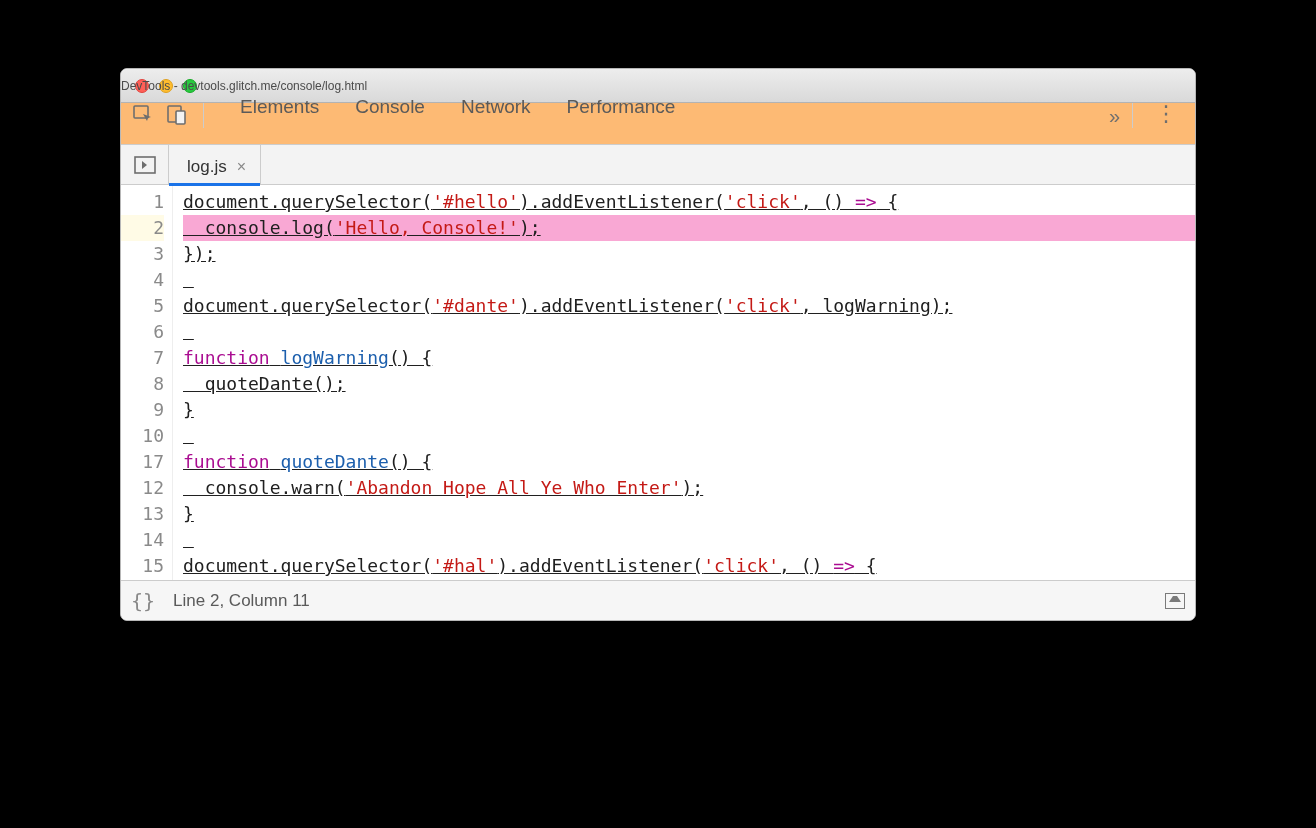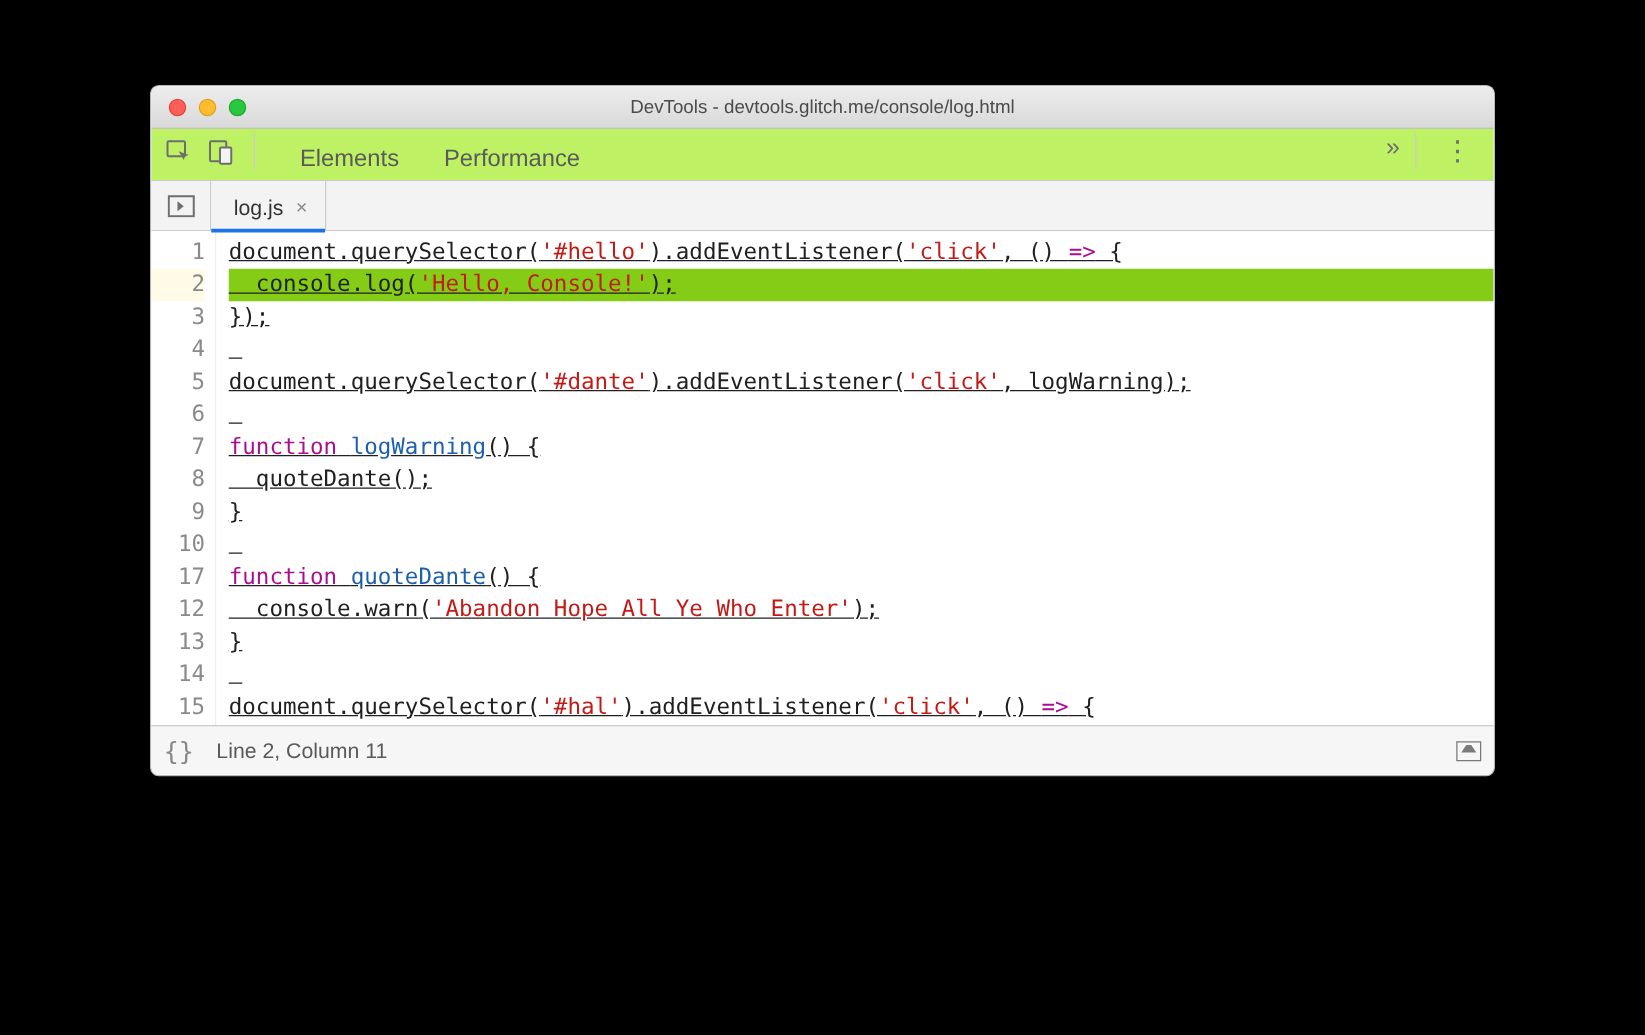--- a/index.html
+++ b/index.html
@@ -36,33 +36,33 @@
   }
   .traffic span {
     width: 14px; height: 14px; border-radius: 50%;
   }
   .t-close { background: #ff5f57; border: 1px solid #e0443e; }
   .t-min   { background: #ffbd2e; border: 1px solid #dea123; }
   .t-max   { background: #28c940; border: 1px solid #1aab29; }
   .title {
     position: absolute;
     left: 0; right: 0;
-    text-align: center;
-    font-size: 15px;
+    text-align: left;
+    font-size: 12px;
     color: #4b4b4b;
     pointer-events: none;
   }
 
   .toolbar {
     height: 42px;
-    background: #bef264;
+    background: #fdba74;
     border-bottom: 1px solid #ccc;
     display: flex;
-    align-items: flex-start;
-    padding: 4px 8px;
+    align-items: flex-end;
+    padding: 16px 8px;
   }
   .tb-left {
     display: flex;
     align-items: center;
     gap: 6px;
     padding-right: 12px;
     border-right: 1px solid #ccc;
     height: 28px;
   }
   .tb-icon {
@@ -164,21 +164,21 @@
   }
   .gutter .ln { height: 26px; }
   .gutter .ln.hl { background: #fffbe6; }
   .code {
     flex: 1;
     padding: 4px 0 4px 10px;
     white-space: pre;
     color: #202020;
   }
   .code .row { height: 26px; text-decoration: underline; }
-  .code .row.hl { background: #84cc16; }
+  .code .row.hl { background: #f9a8d4; }
   .s-str { color: #c41a16; }
   .s-kw  { color: #aa0d91; }
   .s-fn  { color: #1c5fad; }
 
   .status {
     height: 40px;
     background: #f6f6f6;
     border-top: 1px solid #ccc;
     display: flex;
     align-items: center;
@@ -228,20 +228,22 @@
       </div>
       <div class="tb-icon">
         <svg width="22" height="22" viewBox="0 0 22 22" fill="none" stroke="#6e6e6e" stroke-width="1.6">
           <rect x="2" y="3" width="13" height="16" rx="1"></rect>
           <rect x="10" y="8" width="9" height="13" rx="1" fill="#f3f3f3"></rect>
         </svg>
       </div>
     </div>
     <div class="tabs" id="panel-tabs">
         <div class="tab">Elements</div>
+        <div class="tab">Console</div>
+        <div class="tab">Network</div>
         <div class="tab">Performance</div>
       </div>
     <div class="chev">»</div>
     <div class="tb-right">
       <div class="kebab">⋮</div>
     </div>
   </div>
 
   <div class="filetabs">
     <div class="ft-icon">

